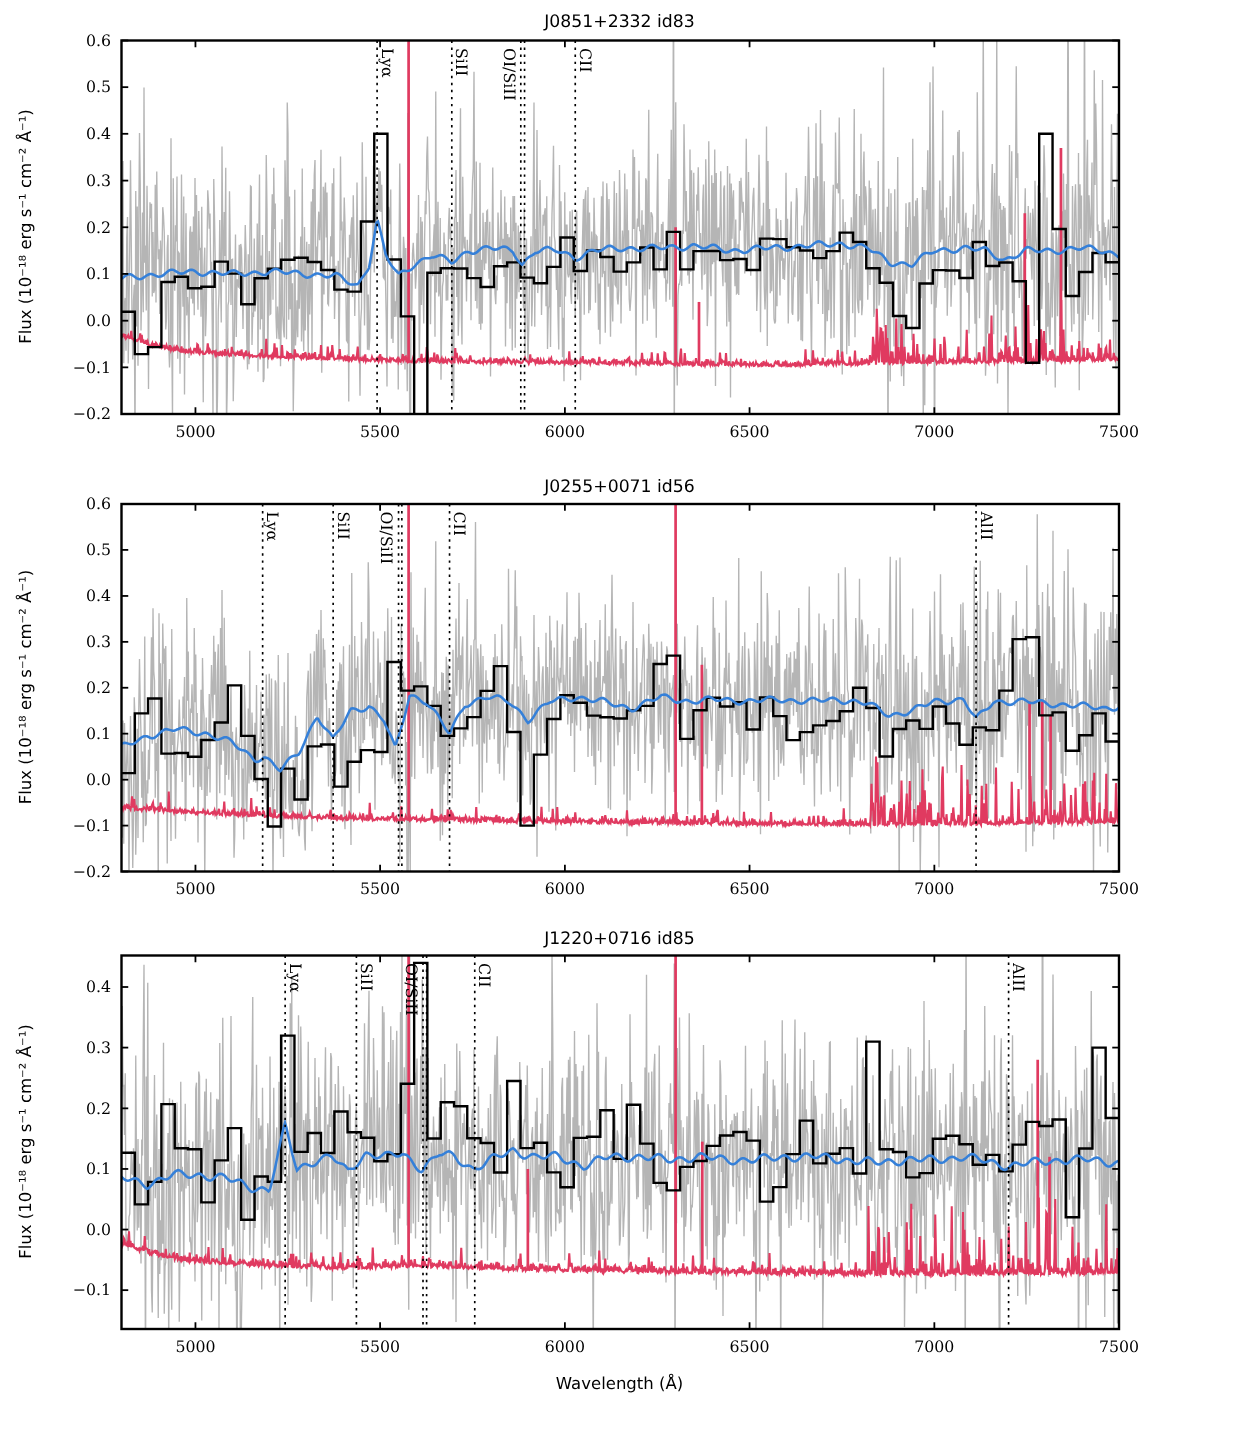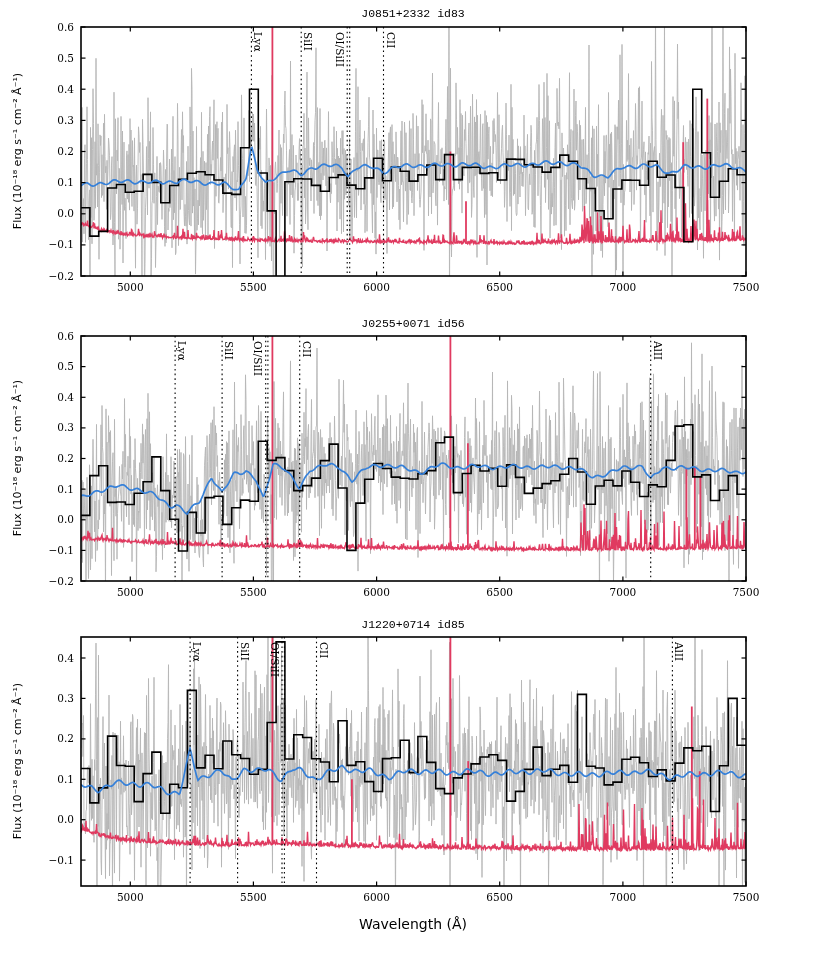--- a/index.html
+++ b/index.html
@@ -1,21 +1,21 @@
 <!DOCTYPE html>
 <html><head>
 <meta charset="utf-8">
 <style>
   html,body{margin:0;padding:0;background:#fff;}
   .fig{position:relative;width:830px;height:962px;background:#fff;overflow:hidden;
        font-family:"DejaVu Sans","Liberation Sans",sans-serif;}
   .fig svg{position:absolute;left:0;top:0;}
-  .ptitle{position:absolute;transform:translateX(-50%);font-size:11.5px;color:#000;white-space:nowrap;font-family:Liberation Mono, monospace;}
+  .ptitle{position:absolute;transform:translateX(-50%);font-size:11.5px;color:#000;white-space:nowrap;}
   .ylab{position:absolute;transform:translate(-50%,-50%) rotate(-90deg);font-size:11px;color:#000;white-space:nowrap;}
-  .xlab{position:absolute;transform:translateX(-50%);font-size:14px;color:#000;white-space:nowrap;}
+  .xlab{position:absolute;transform:translateX(-50%);font-size:11px;color:#000;white-space:nowrap;}
 </style>
 </head>
 <body>
 
 <div class="fig">
   <svg id="plot-svg" width="830" height="962" viewBox="0 0 830 962">
       <defs>
         <clipPath id="clip0">
           <rect x="81" y="27" width="665" height="249"></rect>
         </clipPath>
@@ -222,20 +222,20 @@
       <line x1="81" x2="85.5" y1="819.7" y2="819.7" stroke="#000" stroke-width="1.2"></line>
       <line x1="746" x2="741.5" y1="819.7" y2="819.7" stroke="#000" stroke-width="1.2"></line>
       <text x="74" y="823.2" text-anchor="end" font-family="&quot;DejaVu Serif&quot;,&quot;Liberation Serif&quot;,serif" font-size="10.5" fill="#000">0.0</text>
       <line x1="81" x2="85.5" y1="860.1" y2="860.1" stroke="#000" stroke-width="1.2"></line>
       <line x1="746" x2="741.5" y1="860.1" y2="860.1" stroke="#000" stroke-width="1.2"></line>
       <text x="74" y="863.6" text-anchor="end" font-family="&quot;DejaVu Serif&quot;,&quot;Liberation Serif&quot;,serif" font-size="10.5" fill="#000">−0.1</text>
     </svg>
 
   <div class="ptitle" style="left:413px;top:7px">J0851+2332 id83</div>
   <div class="ptitle" style="left:413px;top:317px">J0255+0071 id56</div>
-  <div class="ptitle" style="left:413px;top:618px">J1220+0714 id85</div>
+  <div class="ptitle" style="left:413px;top:618px">J1220+0716 id85</div>
 
   <div class="ylab" style="left:17px;top:151px">Flux (10⁻¹⁸ erg s⁻¹ cm⁻² Å⁻¹)</div>
   <div class="ylab" style="left:17px;top:458px">Flux (10⁻¹⁸ erg s⁻¹ cm⁻² Å⁻¹)</div>
   <div class="ylab" style="left:17px;top:761px">Flux (10⁻¹⁸ erg s⁻¹ cm⁻² Å⁻¹)</div>
 
   <div class="xlab" style="left:413px;top:916px">Wavelength (Å)</div>
 </div>
 
 </body></html>

